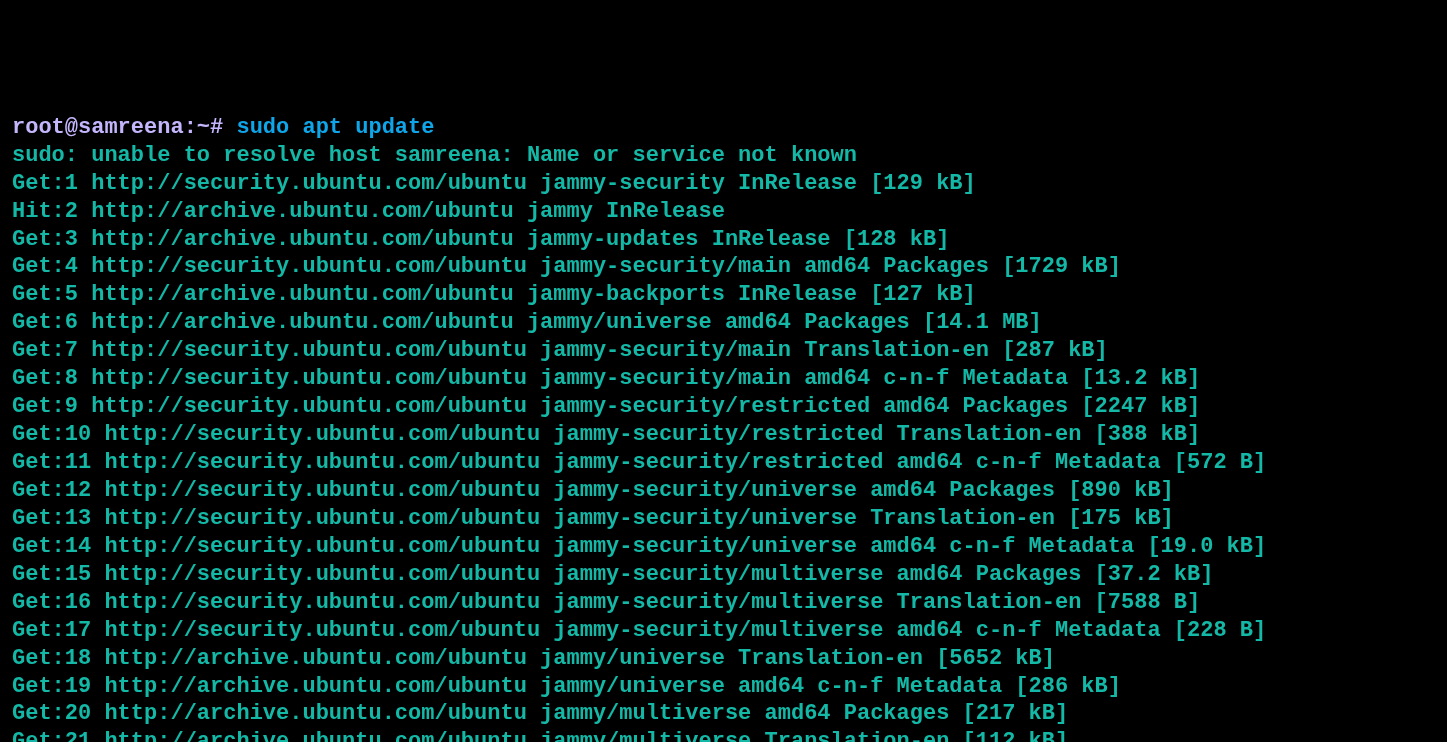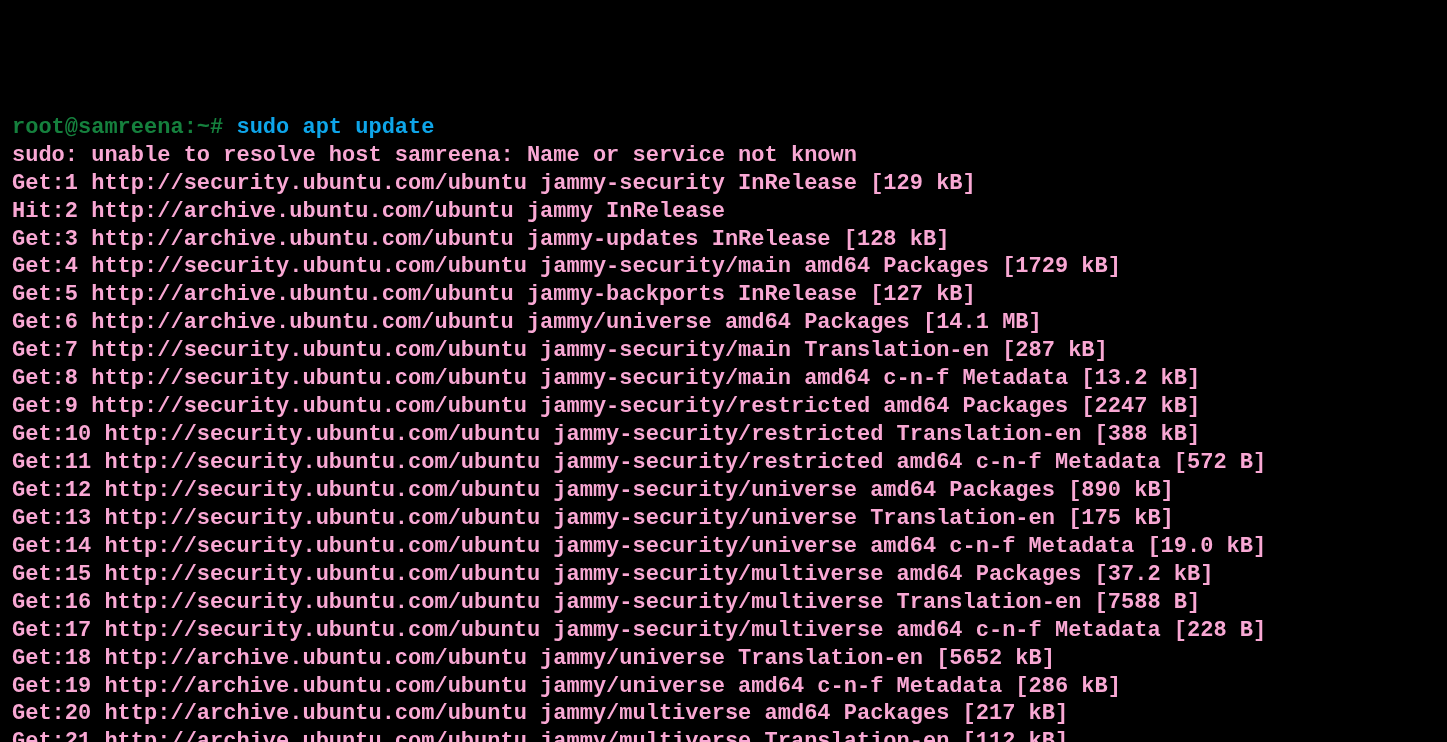--- a/index.html
+++ b/index.html
@@ -14,27 +14,27 @@
       font-size: 22px;
       font-weight: bold;
       line-height: 1.27;
       padding: 2px 12px;
       width: 1447px;
       height: 742px;
       overflow: hidden;
       white-space: pre;
     }
     .prompt {
-      color: #15803d;
+      color: #c4b5fd;
     }
     .command {
       color: #0ea5e9;
     }
     .line {
-      color: #f9a8d4;
+      color: #14b8a6;
     }
   </style>
 </head>
 <body>
 
 
 
 <div><span class="prompt">root@samreena:~# </span><span class="command">sudo apt update</span>
 <div id="output-lines"><div class="line">sudo: unable to resolve host samreena: Name or service not known</div><div class="line">Get:1 http://security.ubuntu.com/ubuntu jammy-security InRelease [129 kB]</div><div class="line">Hit:2 http://archive.ubuntu.com/ubuntu jammy InRelease</div><div class="line">Get:3 http://archive.ubuntu.com/ubuntu jammy-updates InRelease [128 kB]</div><div class="line">Get:4 http://security.ubuntu.com/ubuntu jammy-security/main amd64 Packages [1729 kB]</div><div class="line">Get:5 http://archive.ubuntu.com/ubuntu jammy-backports InRelease [127 kB]</div><div class="line">Get:6 http://archive.ubuntu.com/ubuntu jammy/universe amd64 Packages [14.1 MB]</div><div class="line">Get:7 http://security.ubuntu.com/ubuntu jammy-security/main Translation-en [287 kB]</div><div class="line">Get:8 http://security.ubuntu.com/ubuntu jammy-security/main amd64 c-n-f Metadata [13.2 kB]</div><div class="line">Get:9 http://security.ubuntu.com/ubuntu jammy-security/restricted amd64 Packages [2247 kB]</div><div class="line">Get:10 http://security.ubuntu.com/ubuntu jammy-security/restricted Translation-en [388 kB]</div><div class="line">Get:11 http://security.ubuntu.com/ubuntu jammy-security/restricted amd64 c-n-f Metadata [572 B]</div><div class="line">Get:12 http://security.ubuntu.com/ubuntu jammy-security/universe amd64 Packages [890 kB]</div><div class="line">Get:13 http://security.ubuntu.com/ubuntu jammy-security/universe Translation-en [175 kB]</div><div class="line">Get:14 http://security.ubuntu.com/ubuntu jammy-security/universe amd64 c-n-f Metadata [19.0 kB]</div><div class="line">Get:15 http://security.ubuntu.com/ubuntu jammy-security/multiverse amd64 Packages [37.2 kB]</div><div class="line">Get:16 http://security.ubuntu.com/ubuntu jammy-security/multiverse Translation-en [7588 B]</div><div class="line">Get:17 http://security.ubuntu.com/ubuntu jammy-security/multiverse amd64 c-n-f Metadata [228 B]</div><div class="line">Get:18 http://archive.ubuntu.com/ubuntu jammy/universe Translation-en [5652 kB]</div><div class="line">Get:19 http://archive.ubuntu.com/ubuntu jammy/universe amd64 c-n-f Metadata [286 kB]</div><div class="line">Get:20 http://archive.ubuntu.com/ubuntu jammy/multiverse amd64 Packages [217 kB]</div><div class="line">Get:21 http://archive.ubuntu.com/ubuntu jammy/multiverse Translation-en [112 kB]</div></div></div>
 

